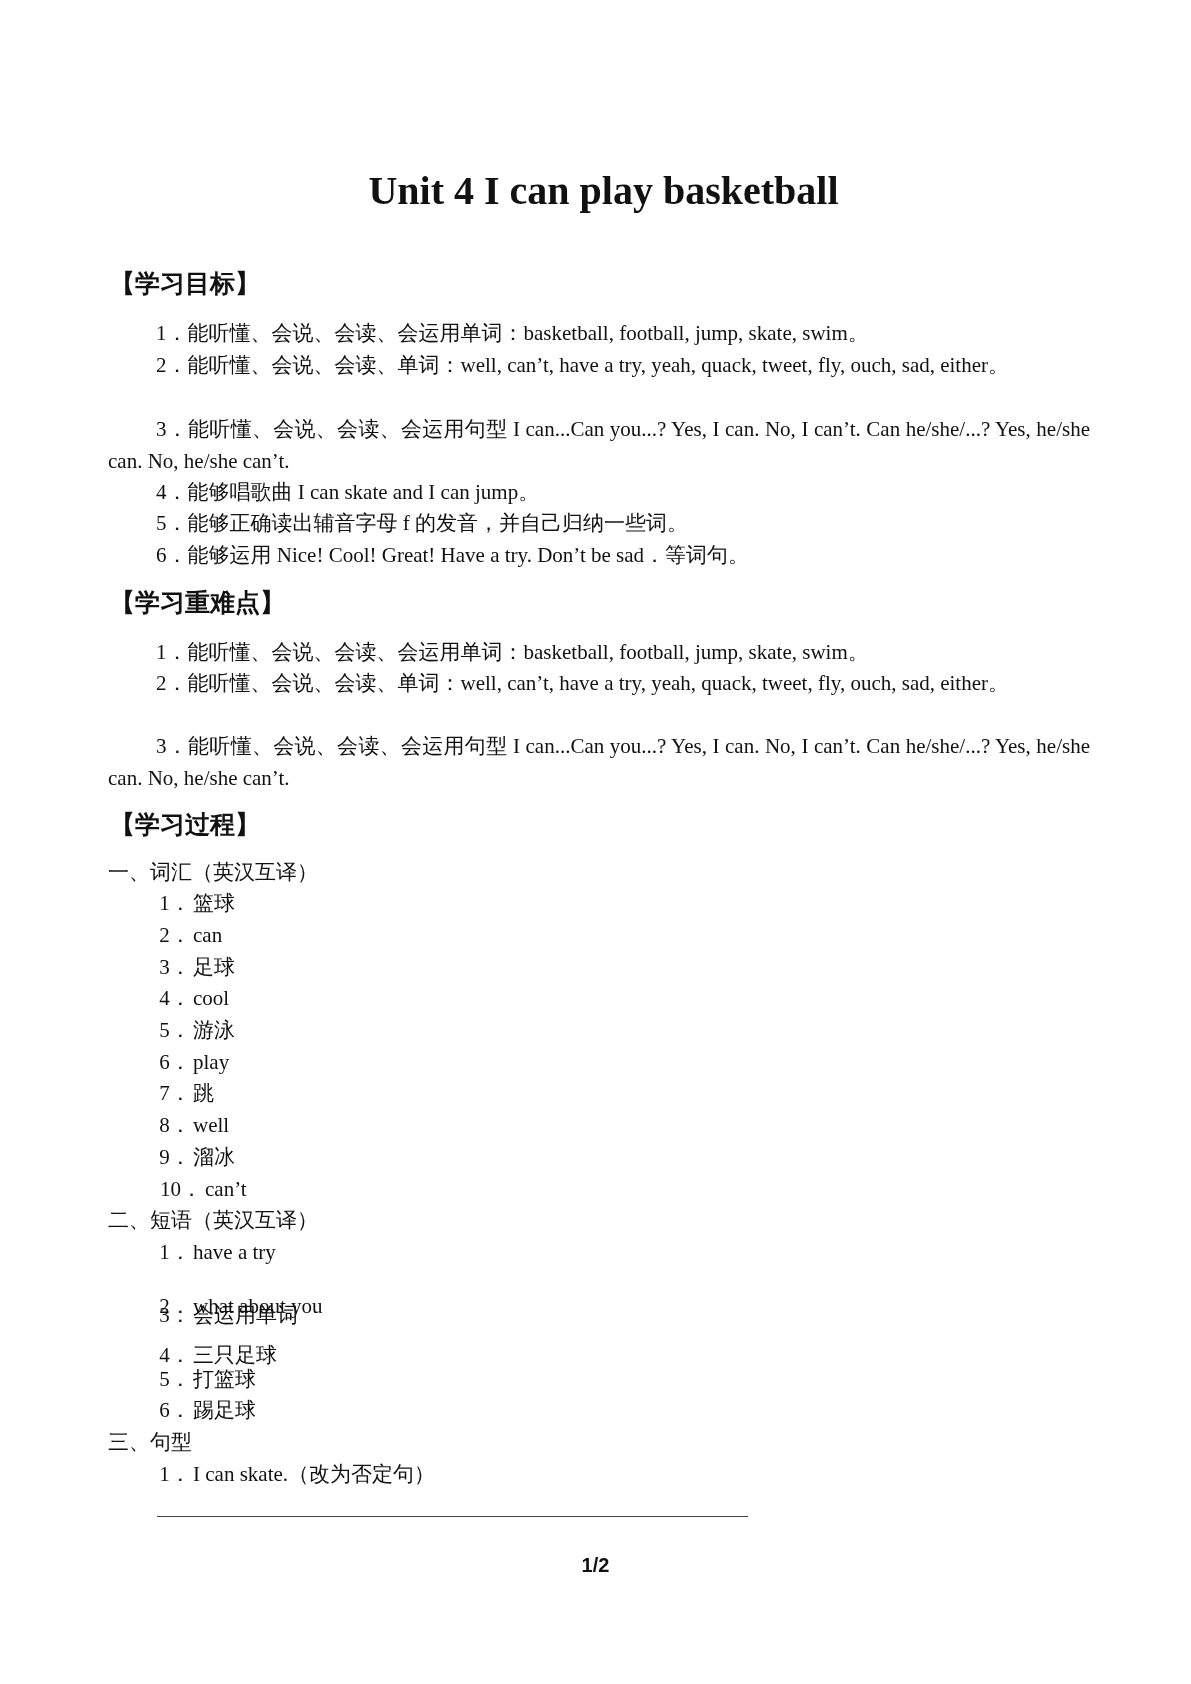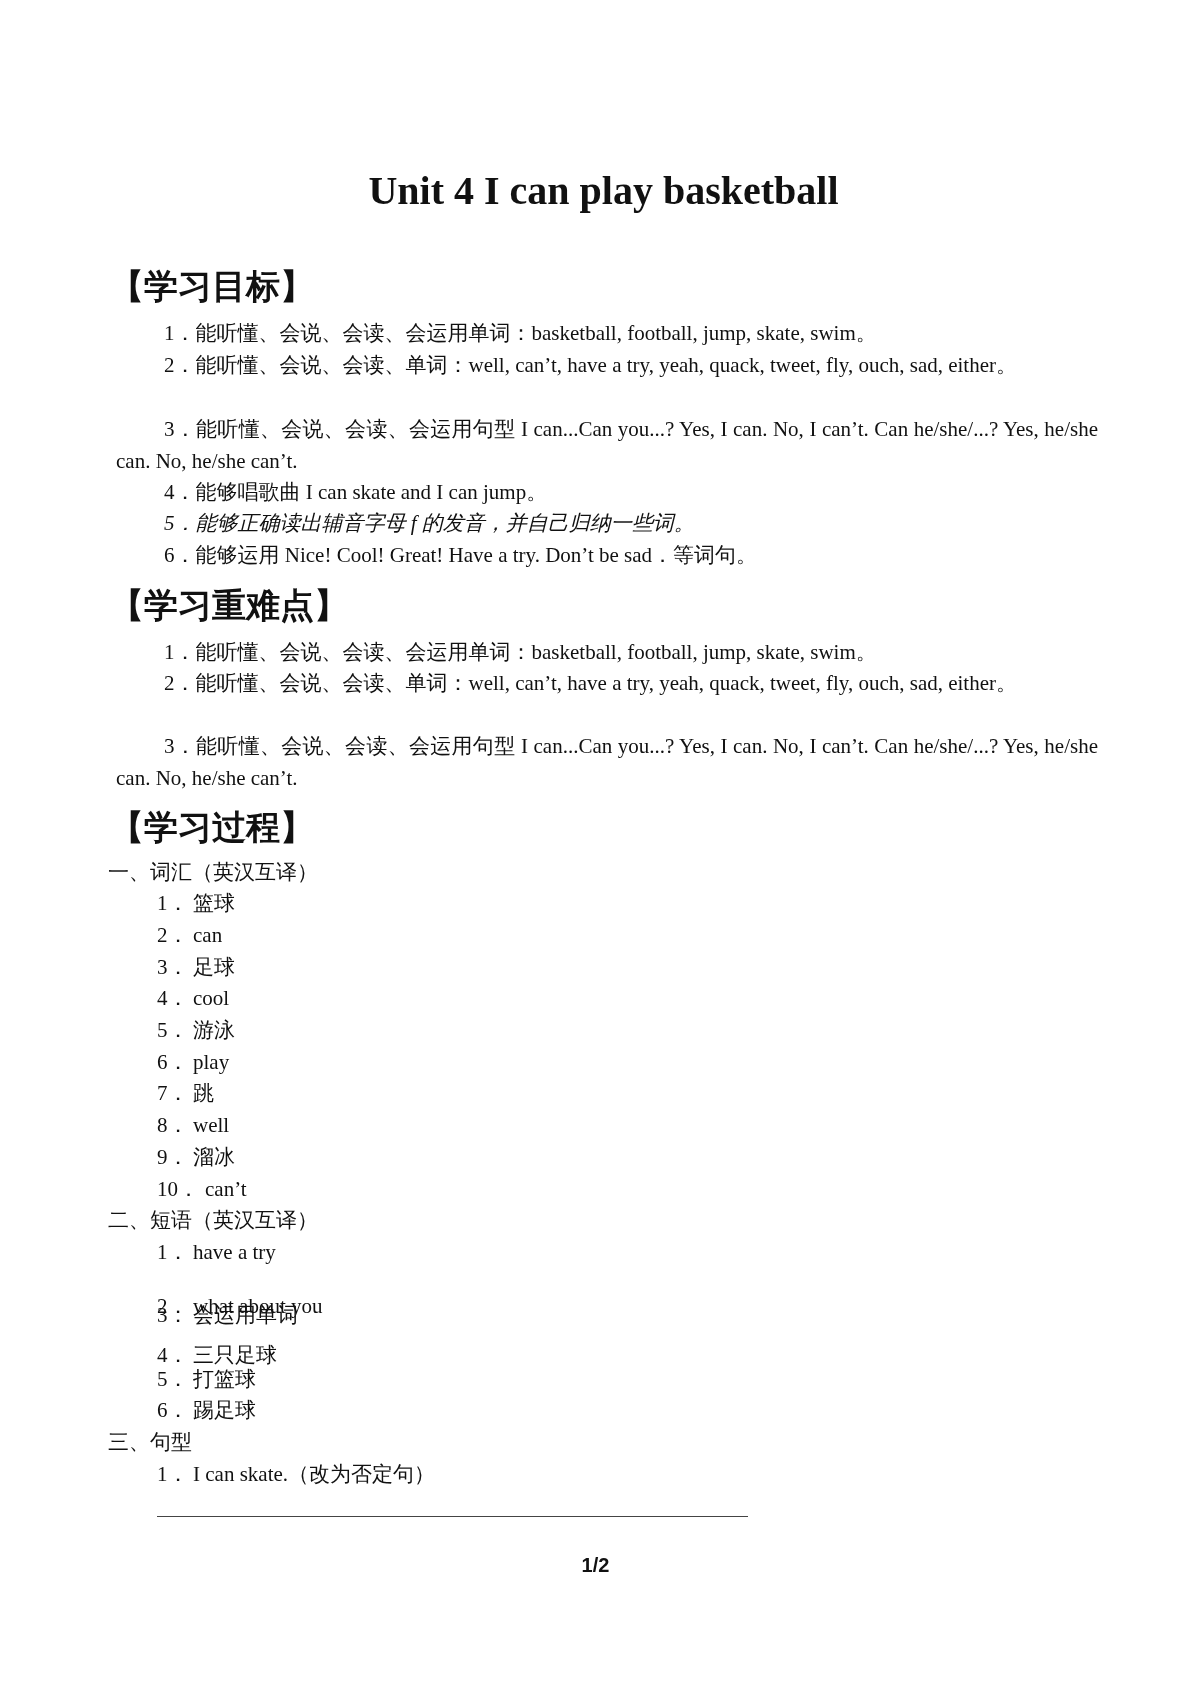--- a/index.html
+++ b/index.html
@@ -7,31 +7,31 @@
     width: 1191px; height: 1684px; position: relative; overflow: hidden;
     font-family: "Liberation Serif", "DejaVu Serif", serif;
     color: #111111;
   }
   .title {
     position: absolute; left: 8px; width: 1191px; top: 172px;
     text-align: center; font-weight: bold; font-size: 40px; line-height: 38px;
     font-family: "Liberation Serif", serif;
   }
   .sec-head {
-    position: absolute; left: 110px; font-size: 34px; font-weight: bold;
-    line-height: 32px; font-family: Liberation Sans, sans-serif;
+    position: absolute; left: 110px; font-size: 25px; font-weight: bold;
+    line-height: 32px; font-family: Liberation Mono, monospace;
     letter-spacing: 0px;
   }
   .para {
     position: absolute; left: 108px; width: 982px;
     font-size: 21px; line-height: 31.6px; text-indent: 48px;
-    text-align: justify; text-align-last: left; margin-left: 8px;
+    text-align: justify; text-align-last: left;
   }
   .line {
-    position: absolute; font-size: 21px; line-height: 31.6px; white-space: nowrap;
+    position: absolute; font-size: 21px; line-height: 31.6px; white-space: nowrap; text-align: center;
   }
   .sub-head { left: 108px; }
   .item { left: 157px; }
   .num { display: inline-block; min-width: 36px; }
   .answer-line {
     position: absolute; left: 157px; top: 1516px; width: 591px; height: 0;
     border-top: 1.5px solid #444444;
   }
   .page-num {
     position: absolute; left: 0; width: 1191px; top: 1545px; text-align: center;
@@ -44,21 +44,21 @@
 
 <div>
 
   <div class="title">Unit 4 I can play basketball</div>
 
   <div class="sec-head" style="top:270px;">【学习目标】</div>
   <div class="para" style="top:318px;">1．能听懂、会说、会读、会运用单词：basketball, football, jump, skate, swim。</div>
   <div class="para" style="top:350px;">2．能听懂、会说、会读、单词：well, can’t, have a try, yeah, quack, tweet, fly, ouch, sad, either。</div>
   <div class="para" style="top:414px;">3．能听懂、会说、会读、会运用句型 I can...Can you...? Yes, I can. No, I can’t. Can he/she/...? Yes, he/she can. No, he/she can’t.</div>
   <div class="para" style="top:477px;">4．能够唱歌曲 I can skate and I can jump。</div>
-  <div class="para" style="top:508px;font-style:italic;">5．能够正确读出辅音字母 f 的发音，并自己归纳一些词。</div>
+  <div class="para" style="top:508px;">5．能够正确读出辅音字母 f 的发音，并自己归纳一些词。</div>
   <div class="para" style="top:540px;">6．能够运用 Nice! Cool! Great! Have a try. Don’t be sad．等词句。</div>
 
   <div class="sec-head" style="top:589px;">【学习重难点】</div>
   <div class="para" style="top:637px;">1．能听懂、会说、会读、会运用单词：basketball, football, jump, skate, swim。</div>
   <div class="para" style="top:668px;">2．能听懂、会说、会读、单词：well, can’t, have a try, yeah, quack, tweet, fly, ouch, sad, either。</div>
   <div class="para" style="top:731px;">3．能听懂、会说、会读、会运用句型 I can...Can you...? Yes, I can. No, I can’t. Can he/she/...? Yes, he/she can. No, he/she can’t.</div>
 
   <div class="sec-head" style="top:811px;">【学习过程】</div>
 
   <div class="line sub-head" style="top:857px;">一、词汇（英汉互译）</div>

